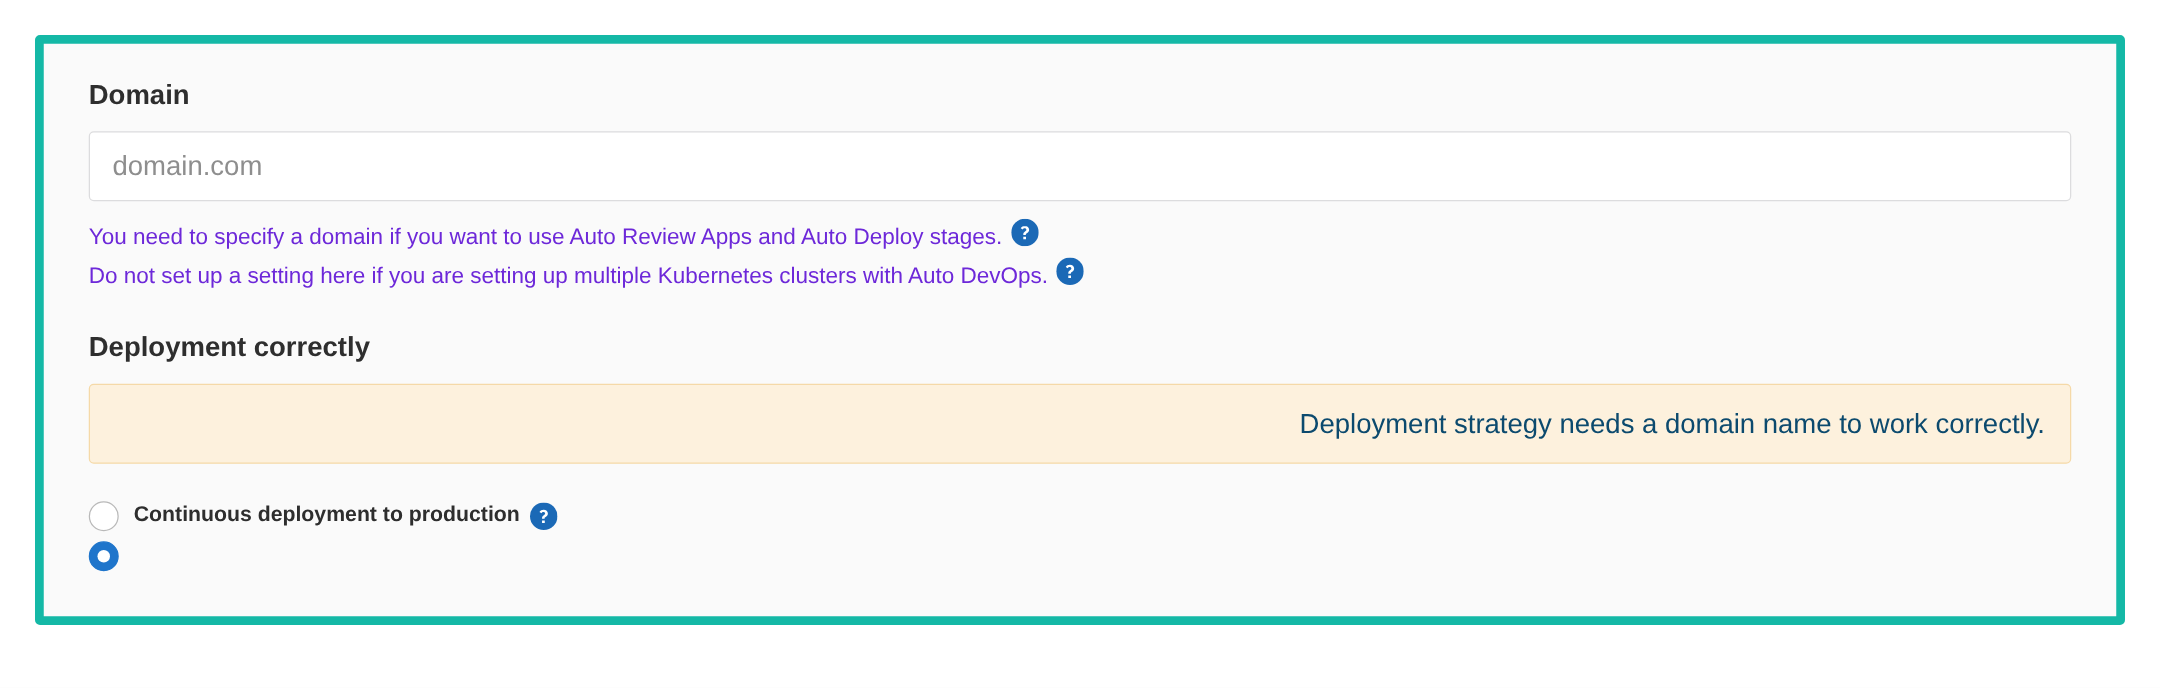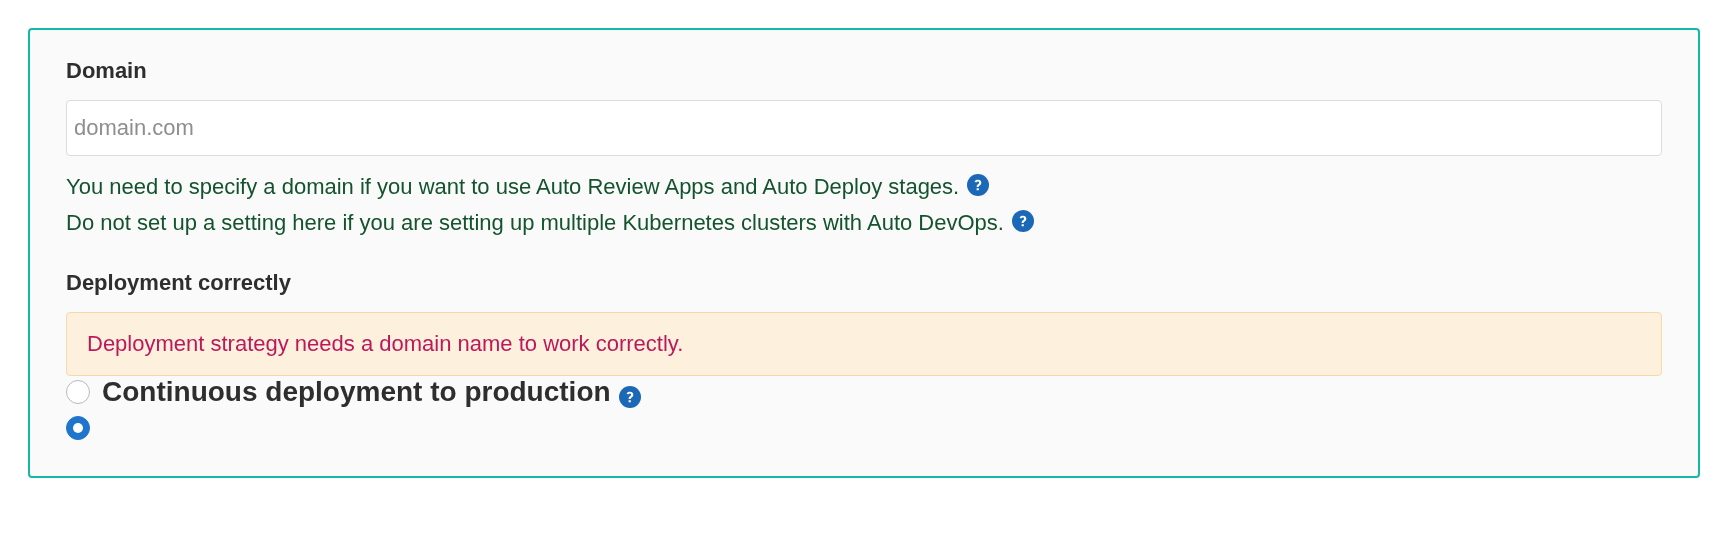--- a/index.html
+++ b/index.html
@@ -2,71 +2,72 @@
 <html><head>
   <meta charset="utf-8">
   <style>
     * { box-sizing: border-box; margin: 0; padding: 0; }
     body {
       font-family: -apple-system, BlinkMacSystemFont, "Segoe UI", Helvetica, Arial, sans-serif;
       background: #fff;
       padding: 28px;
     }
     .panel {
-      border: 2px solid #14b8a6;
+      border: 7px solid #14b8a6;
       border-radius: 4px;
       background: #fafafa;
       padding: 28px 36px 28px 36px;
     }
     .section-label {
       font-size: 22px;
       font-weight: 700;
       color: #2e2e2e;
       margin-bottom: 16px;
       display: block;
     }
     .text-input {
       width: 100%;
       font-size: 22px;
       color: #2e2e2e;
       background: #fff;
       border: 1px solid #dcdcde;
       border-radius: 4px;
-      padding: 14px 7px;
+      padding: 14px 18px;
       margin-bottom: 14px;
     }
     .text-input::placeholder {
       color: #8e8e8e;
     }
     .help-text {
-      font-size: 22px;
-      color: #14532d;
+      font-size: 18px;
+      color: #6d28d9;
       line-height: 1.55;
       margin-bottom: 2px;
     }
     .help-icon {
       display: inline-flex;
       align-items: center;
       justify-content: center;
       width: 22px;
       height: 22px;
       vertical-align: -2px;
       margin-left: 2px;
       cursor: pointer;
     }
     .help-icon svg { display: block; }
     .section-gap { height: 28px; }
     .alert-warning {
       background: #fdf1dd;
       border: 1px solid #f5d9a8;
-      color: #be185d;
+      color: #0c4a6e;
       border-radius: 4px;
       padding: 18px 20px;
       font-size: 22px;
-      text-align: left;
+      text-align: right;
+      margin-bottom: 30px;
     }
     .radio-row {
       display: flex;
       align-items: center;
       gap: 12px;
       margin-bottom: 8px;
     }
     .radio-control {
       appearance: none;
       -webkit-appearance: none;
@@ -88,25 +89,25 @@
       position: absolute;
       top: 50%;
       left: 50%;
       transform: translate(-50%, -50%);
       width: 10px;
       height: 10px;
       background: #fff;
       border-radius: 50%;
     }
     .radio-label {
-      font-size: 28px;
+      font-size: 17px;
       font-weight: 700;
       color: #2e2e2e;
       display: inline-flex;
-      align-items: flex-end;
+      align-items: flex-start;
       gap: 6px;
       cursor: pointer;
     }
   </style>
 </head>
 <body>
 
 <div class="panel">
 
   

